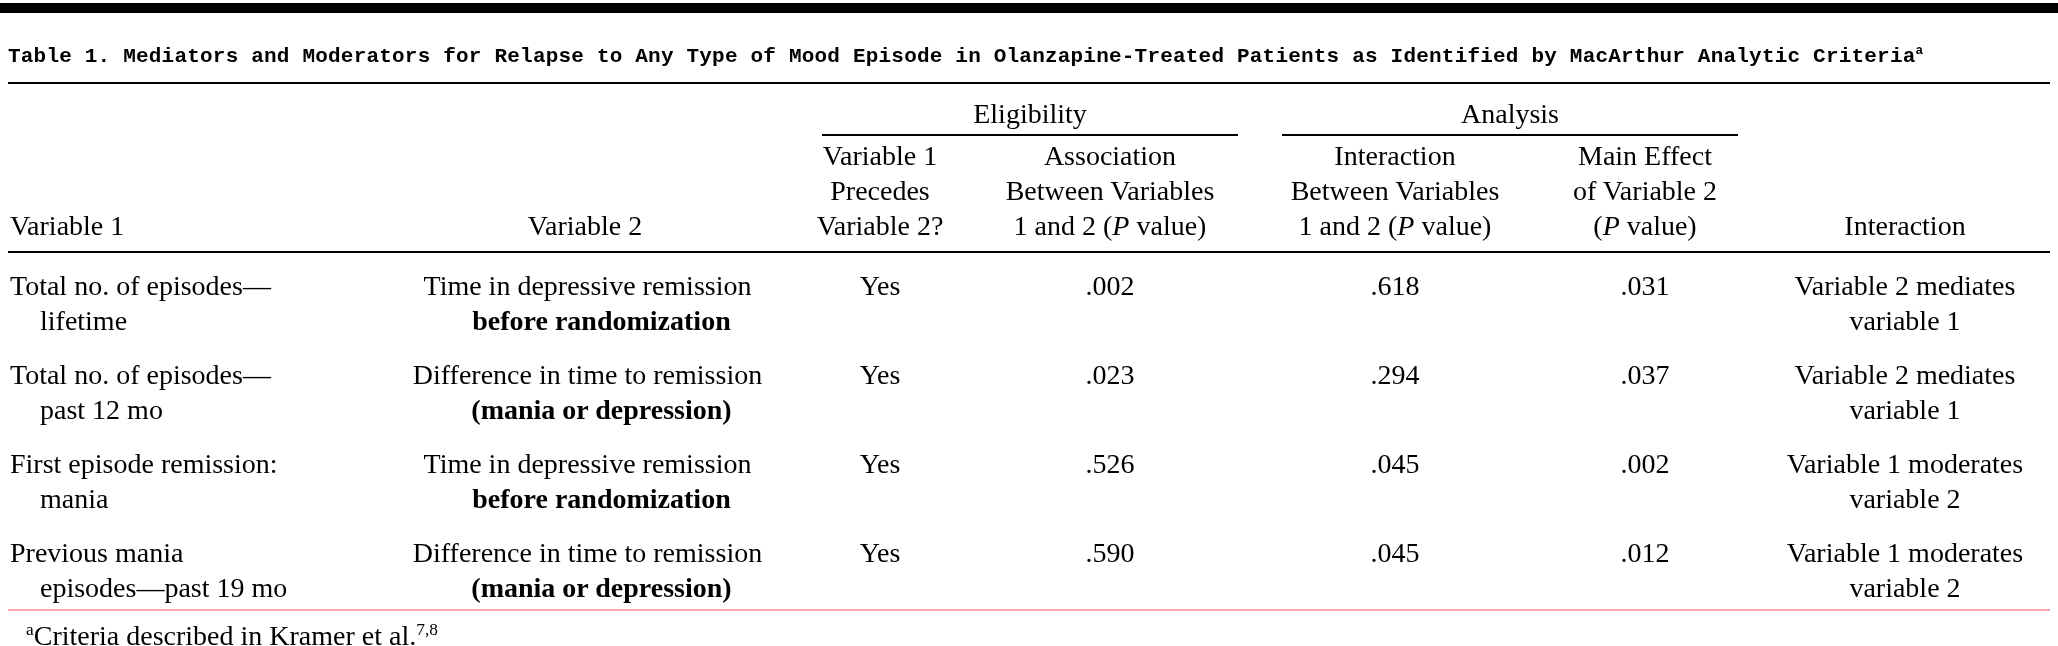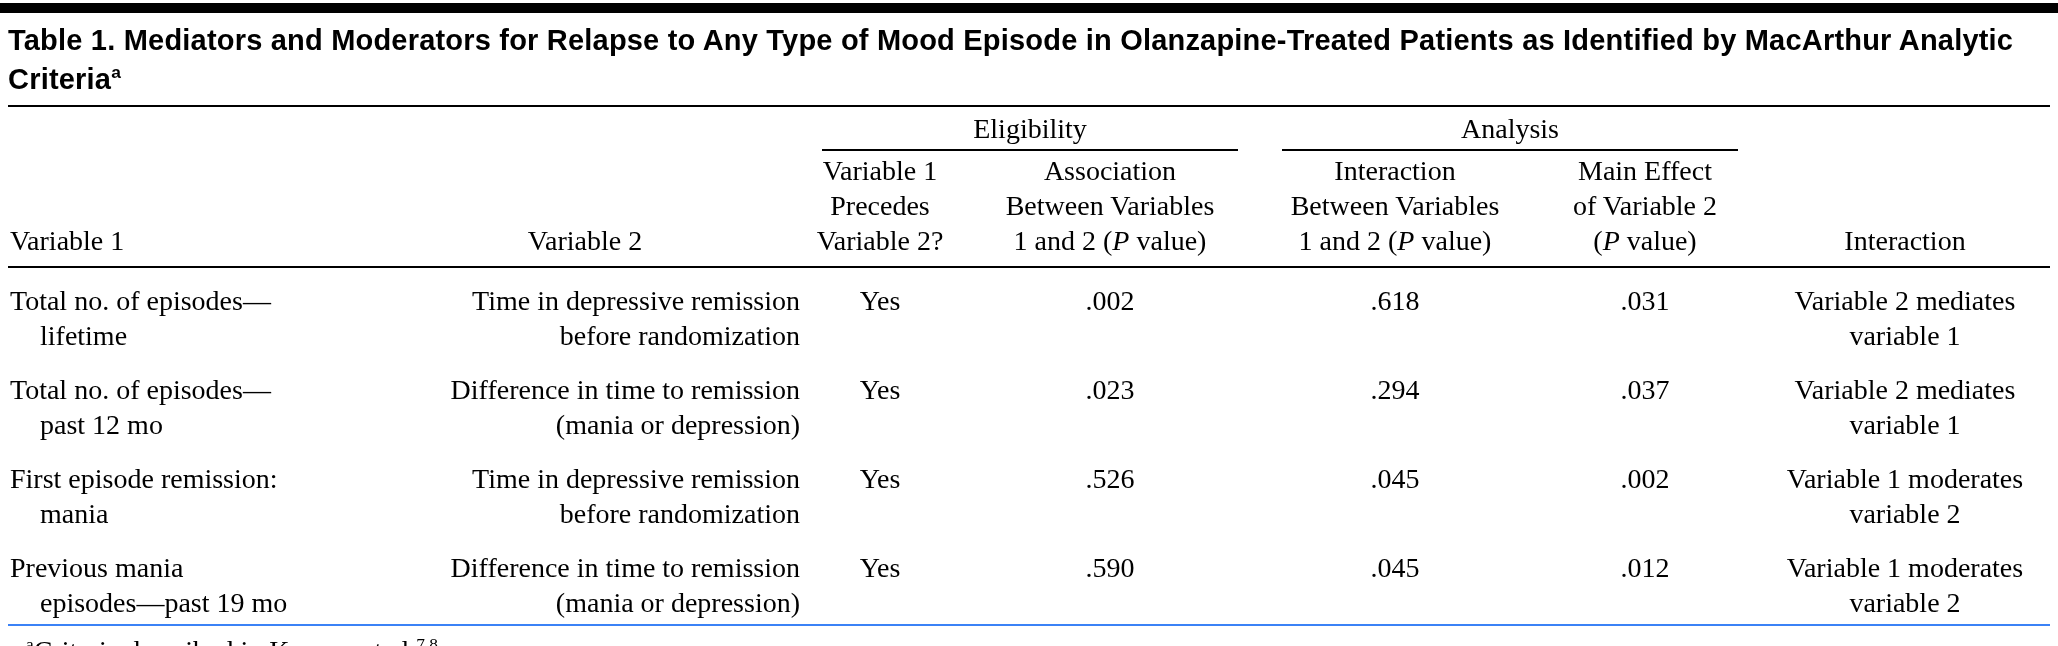--- a/index.html
+++ b/index.html
@@ -9,43 +9,43 @@
     box-sizing:border-box;
     background:#ffffff;
     color:#000;
     font-family:"Liberation Serif", serif;
     overflow:hidden;
   }
   .rule-thick { width:100%; height:10px; background:#000; }
   .rule-thick.top { margin-top:3px; }
 
   .title {
-    font-family:Liberation Sans, sans-serif;
+    font-family:Liberation Mono, monospace;
     font-weight:bold;
-    font-size:29px;
+    font-size:21px;
     line-height:39px;
-    padding:8px 10px 6px 8px;
+    padding:24px 10px 6px 8px;
     letter-spacing:0.2px;
   }
   .title sup { font-size:60%; vertical-align:super; line-height:0; }
 
   table.data {
     border-collapse:collapse;
     table-layout:fixed;
     width:2042px;
     margin:0 8px;
     border-top:2px solid #000;
     font-size:28px;
     line-height:35px;
   }
   th { font-weight:normal; padding:0; }
   td { padding:0; }
 
   
-  tr.spanners th { vertical-align:bottom; padding-top:4px; }
+  tr.spanners th { vertical-align:bottom; padding-top:12px; }
   .spanner-rule {
     margin:0 22px;
     border-bottom:2px solid #000;
     padding-bottom:3px;
     text-align:center;
   }
 
   
   tr.colheads th {
     vertical-align:bottom;
@@ -55,25 +55,25 @@
   }
   tr.colheads th.left { text-align:left; padding-left:2px; }
   tr.colheads i { font-style:italic; }
 
   
   tbody td {
     vertical-align:top;
     padding-top:15px;
     padding-bottom:4px;
   }
-  tbody tr:last-child td { border-bottom:2px solid #3b82f6; }
+  tbody tr:last-child td { border-bottom:2px solid #fca5a5; }
   td.c1 { text-align:left; padding-left:2px; }
   td.c1 .l2 { margin-left:30px; }
-  td.c2 { text-align:right; padding-left:5px; }
-  td.c2 .l2 { margin-left:28px; }
+  td.c2 { text-align:center; padding-left:5px; }
+  td.c2 .l2 { margin-left:28px;font-weight:bold; }
   td.num { text-align:center; }
   td.c7 { text-align:center; }
 
   .footnote {
     margin:0 24px;
     padding:8px 0 9px 2px;
     font-size:28px;
     line-height:34px;
   }
   .footnote sup { font-size:62%; vertical-align:super; line-height:0; }

